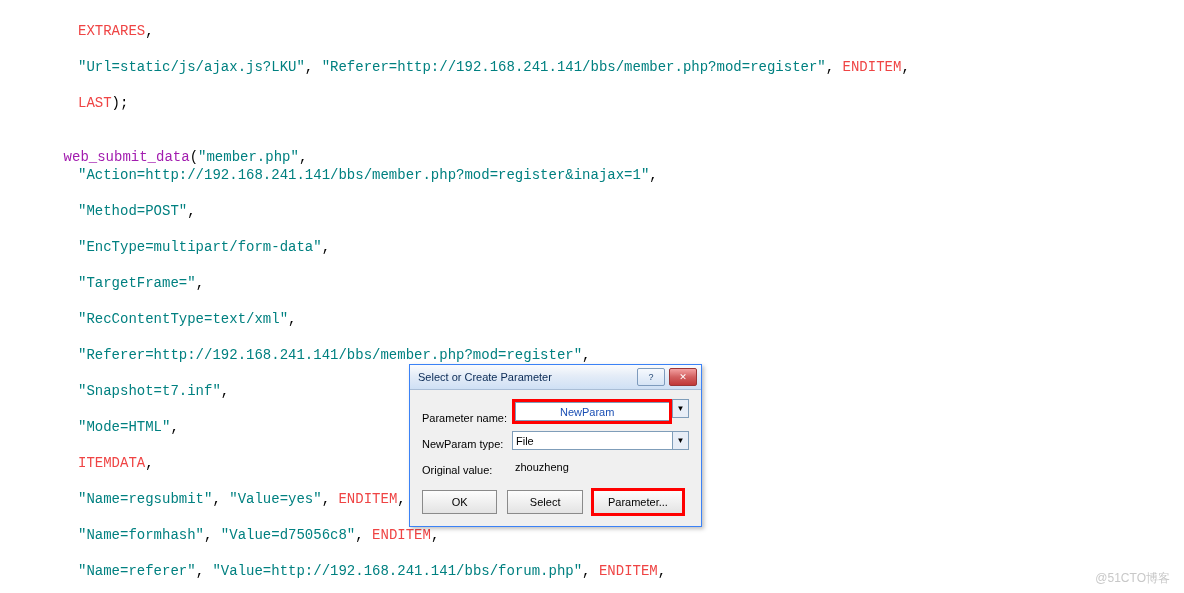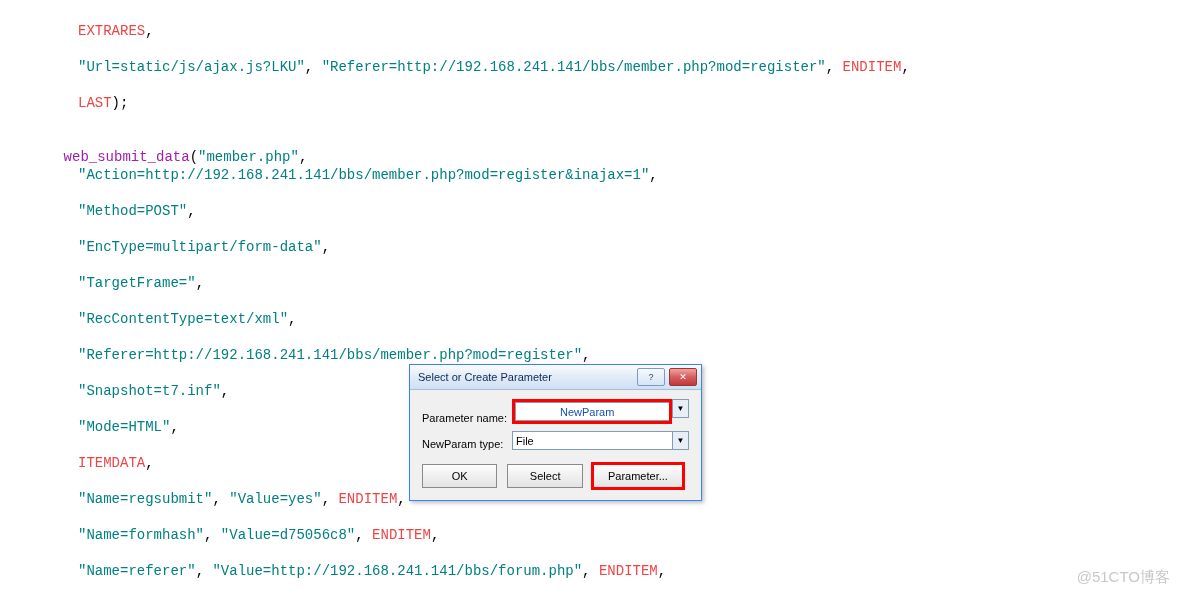--- a/index.html
+++ b/index.html
@@ -4,21 +4,21 @@
 <style>
   html,body{margin:0;padding:0;width:1184px;height:593px;background:#fff;
     font-family:"Consolas","Courier New",monospace;font-size:14px;overflow:hidden}
   .code{white-space:pre;padding:4px 0 0 30px;line-height:18px;color:#000;position:relative}
   .kw{color:#a21caf}      
   .str{color:#008080}     
   .const{color:#ef4444}   
   .pun{color:#000}
   .ind1{padding-left:48px;display:block}
   .watermark{position:absolute;right:14px;bottom:6px;color:#c8c8c8;
-    font-family:Arial,sans-serif;font-size:15px}
+    font-family:Arial,sans-serif;font-size:12px}
 
   
   .dlg{position:absolute;left:409px;top:364px;width:291px;border:1px solid #3b82f6;
     background:#f0f0f0;font-family:"Tahoma","Segoe UI",sans-serif;font-size:11px;
     box-shadow:2px 2px 4px rgba(0,0,0,.25)}
   .dlg-title{height:24px;display:flex;align-items:center;
     background:linear-gradient(#fbfcfd,#e4ecf7 45%,#cfe0f5);
     border-bottom:1px solid #a9bdd6;padding-left:8px;color:#0a2a55}
   .dlg-title .spacer{flex:1}
   .title-btn{width:26px;height:16px;margin-right:4px;border:1px solid #7e9bbd;
@@ -109,20 +109,26 @@
       <div class="lbl">NewParam type:</div>
       <div class="fld">
         <div class="combo">
           <input value="File" style="">
           <span class="arrow">
               <span>▼</span>
             </span>
         </div>
       </div>
     </div>
+    <div class="row">
+      <div class="lbl">Original value:</div>
+      <div class="fld">
+          <input class="ro" readonly="" value="zhouzheng" style="">
+        </div>
+    </div>
   </div>
   <div class="btnrow">
     <div class="btn">
         <span>OK</span>
       </div>
     <div class="btn">
         <span>Select</span>
       </div>
     <div class="btn redbox" style="width:96px">
         <span>Parameter...</span>

